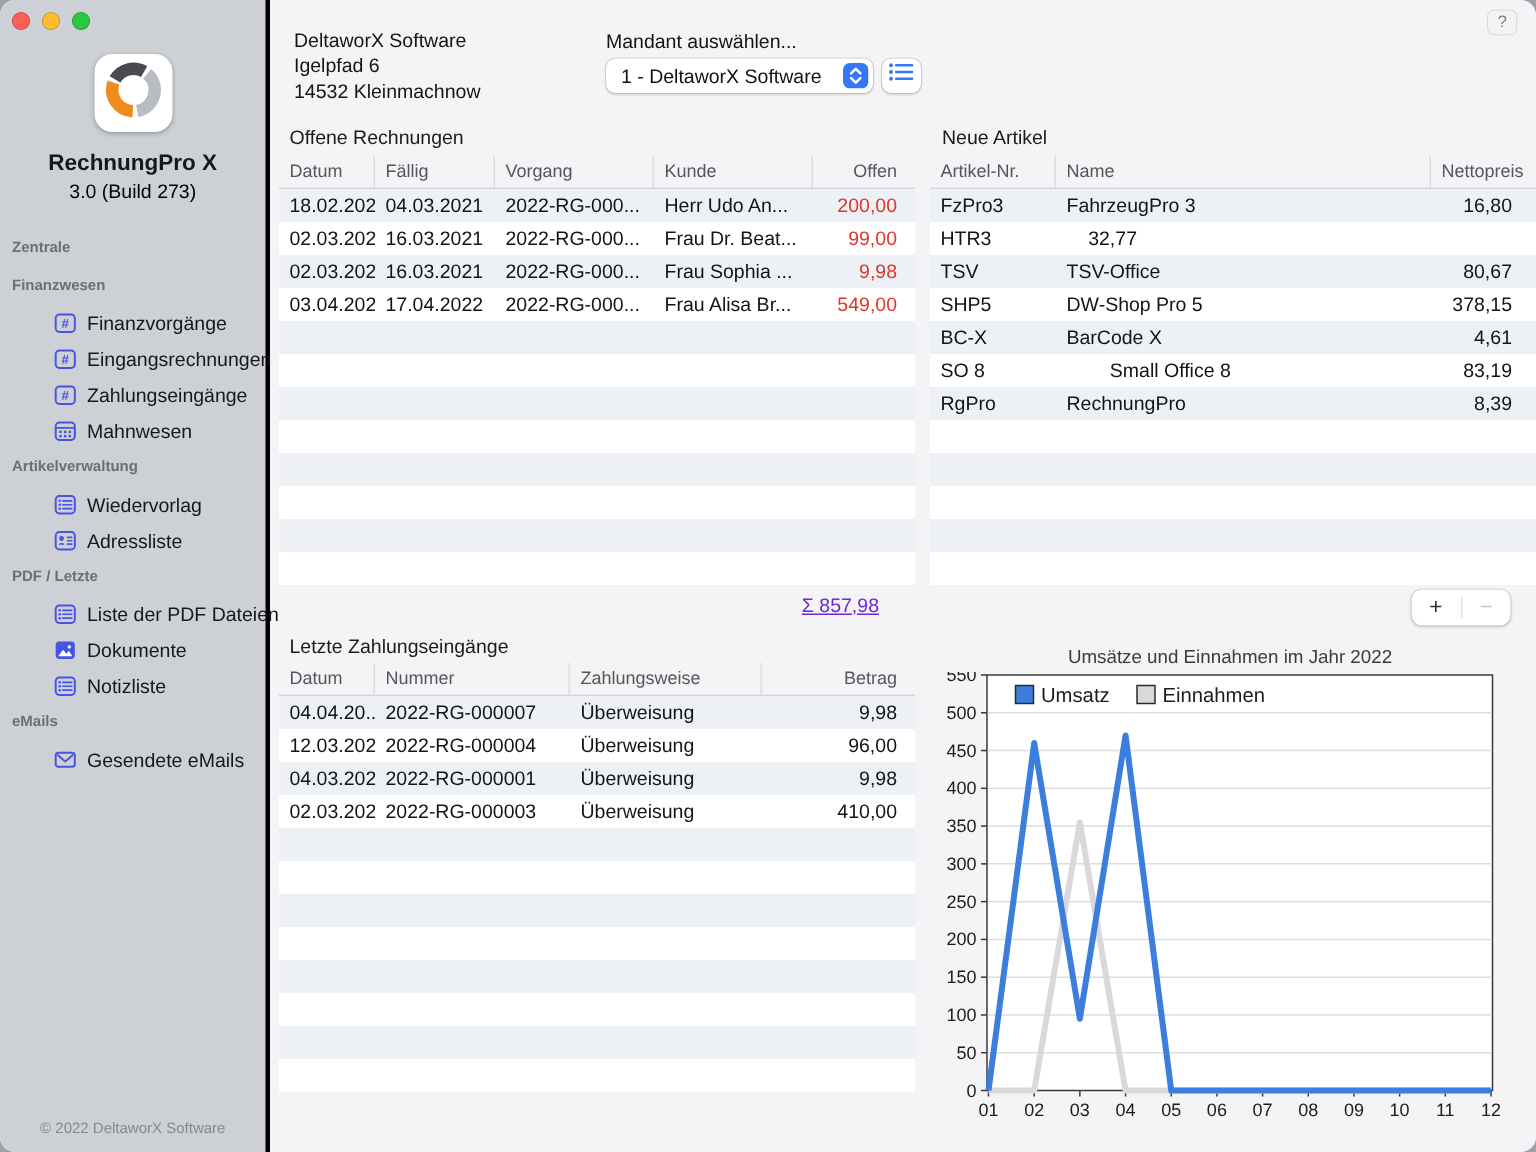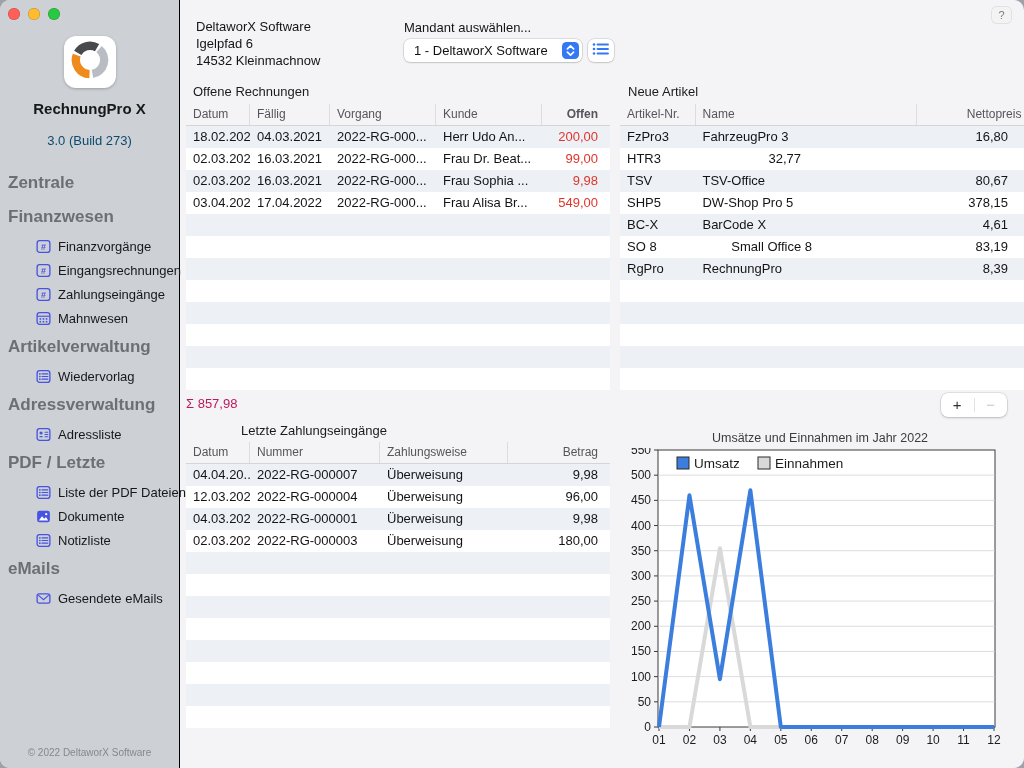--- a/index.html
+++ b/index.html
@@ -1,29 +1,29 @@
 <!DOCTYPE html>
 <html><head>
 <meta charset="utf-8">
 <style>
   html,body{margin:0;padding:0;background:#9da1a8;}
   .window{position:relative;width:1024px;height:768px;background:#f4f4f6;
     font-family:"Liberation Sans",sans-serif;border-radius:10px;overflow:hidden;}
   
   .sidebar{position:absolute;left:0;top:0;width:180px;height:768px;background:#cdd0d5;
-    border-right:1px solid #000000;box-sizing:border-box;}
+    border-right:3px solid #000000;box-sizing:border-box;}
   .traffic{display:flex;gap:8px;padding:8px 0 0 8px;}
   .dot{width:12px;height:12px;border-radius:50%;box-shadow:inset 0 0 0 .5px rgba(0,0,0,.25);}
   .dot.red{background:#ff5f57}.dot.yellow{background:#febc2e}.dot.green{background:#28c840}
   .app-icon-box{width:52px;height:52px;margin:16px auto 0;background:#fff;border-radius:12px;
     display:grid;place-items:center;box-shadow:0 1px 3px rgba(0,0,0,.25);}
   .app-title{margin-top:12px;text-align:center;font-size:15px;font-weight:bold;color:#17181a;}
-  .app-version{margin-top:16px;text-align:center;font-size:13px;color:#0c4a6e;}
+  .app-version{margin-top:3px;text-align:center;font-size:13px;color:#000000;}
   .sections{margin-top:18px;}
-  .section-header{font-size:17px;font-weight:bold;color:#6c6f75;padding:7px 0 7px 8px;}
+  .section-header{font-size:10px;font-weight:bold;color:#6c6f75;padding:7px 0 7px 8px;}
   .side-item{display:flex;align-items:center;gap:7px;height:24px;padding-left:36px;cursor:default;}
   .side-item.selected{padding-left:14px;background:linear-gradient(180deg,#67a3eb,#2f70cf);}
   .side-icon{width:15px;height:15px;display:inline-flex;}
   .side-icon svg{width:15px;height:15px;}
   .side-label{font-size:13px;color:#17181a;white-space:nowrap;}
   .side-item.selected .side-label{color:#fff;font-weight:bold;}
   .reminders{margin-top:24px;}
   .reminder-row{display:flex;height:18px;line-height:18px;font-size:11px;color:#1d1d1f;}
   .reminder-time{width:88px;padding-left:6px;white-space:nowrap;}
   .reminder-text{flex:1;white-space:nowrap;overflow:hidden;}
@@ -44,23 +44,23 @@
   .panel-title{font-size:13px;color:#1b1b1d;}
   .table{position:absolute;font-size:13px;color:#141416;}
   .thead{display:flex;height:21px;line-height:21px;font-size:12px;color:#55555b;border-bottom:1px solid #d5d5d9;}
   .th{box-sizing:border-box;padding:0 7px;border-right:1px solid #dcdce0;white-space:nowrap;overflow:hidden;}
   .th:last-child{border-right:none;}
   .tr{display:flex;height:22px;line-height:22px;}
   .tr.odd{background:#edf1f6;}
   .tr.even{background:#ffffff;}
   .td{box-sizing:border-box;padding:0 7px;white-space:nowrap;overflow:hidden;}
   .num{text-align:right;padding-right:12px;}
-  .pr16{padding-right:16px;margin-left:43px;}
+  .pr16{padding-right:16px;}
   .red{color:#e0352a;}
-  .sum{font-size:13px;color:#be185d;}
+  .sum{font-size:13px;color:#6d28d9;text-align:right;text-decoration:underline;}
   
   .plusminus{left:941px;top:393px;width:66px;height:24px;background:#fff;border-radius:7px;
     box-shadow:0 0 0 .5px rgba(0,0,0,.14),0 1px 2.5px rgba(0,0,0,.18);display:flex;align-items:center;}
   .pm-btn{flex:1;text-align:center;font-size:15px;line-height:24px;color:#2f2f32;}
   .pm-btn.dim{color:#c8c8cc;}
   .pm-divider{width:1px;height:14px;background:#e2e2e6;}
   .chart{left:620px;top:428px;width:400px;height:335px;}
   .chart-title{text-align:center;font-size:12.5px;color:#3c3c3e;height:20px;line-height:20px;}
   #chart-svg{display:block;font-family:"Liberation Sans",sans-serif;}
 </style>
@@ -143,21 +143,20 @@
               </g>
               <g fill="#4753e2">
                 <circle cx="4.1" cy="5.2" r=".9"></circle>
                 <circle cx="4.1" cy="8" r=".9"></circle>
                 <circle cx="4.1" cy="10.8" r=".9"></circle>
               </g>
             </svg>
           </span>
           <span class="side-label">Wiedervorlag</span>
         </div>
-        <div class="section-header">Adressverwaltung</div>
         <div class="side-item">
           <span class="side-icon">
             <svg viewBox="0 0 16 16">
               <rect x="1.2" y="1.8" width="13.6" height="12.4" rx="2.6" fill="none" stroke="#4753e2" stroke-width="1.4"></rect>
               <circle cx="5.4" cy="6.4" r="1.7" fill="#4753e2"></circle>
               <path d="M3.4 10.9 C3.4 9.2 7.4 9.2 7.4 10.9" fill="#4753e2"></path>
               <g stroke="#4753e2" stroke-width="1.1" stroke-linecap="round">
                 <line x1="9.6" y1="5.6" x2="12.6" y2="5.6"></line>
                 <line x1="9.6" y1="8" x2="12.6" y2="8"></line>
                 <line x1="9.6" y1="10.4" x2="12.6" y2="10.4"></line>
@@ -258,21 +257,21 @@
   </div>
   <div class="abs help-btn">?</div>
 
   <div class="abs panel-title" style="left:193px;top:84px;">Offene Rechnungen</div>
   <div class="table" style="left:186px;top:104px;width:424px;" id="t1">
       <div class="thead">
         <span class="th" style="width: 64px;">Datum</span>
         <span class="th" style="width: 80px;">Fällig</span>
         <span class="th" style="width: 106px;">Vorgang</span>
         <span class="th" style="width: 106px;">Kunde</span>
-        <span class="th num" style="width: 68px; font-weight: bold;">Offen</span>
+        <span class="th num" style="width: 68px;">Offen</span>
       </div>
       <div class="tr odd">
         <span class="td" style="width: 64px;">18.02.2022</span>
         <span class="td" style="width: 80px;">04.03.2021</span>
         <span class="td" style="width: 106px;">2022-RG-000...</span>
         <span class="td" style="width: 106px;">Herr Udo An...</span>
         <span class="td num red" style="width: 68px;">200,00</span>
       </div>
       <div class="tr even">
         <span class="td" style="width: 64px;">02.03.2022</span>
@@ -347,21 +346,21 @@
       <div class="tr even">
         <span class="td" style="width: 64px;"></span>
         <span class="td" style="width: 80px;"></span>
         <span class="td" style="width: 106px;"></span>
         <span class="td" style="width: 106px;"></span>
         <span class="td num" style="width: 68px;"></span>
       </div>
     </div>
   <div class="abs sum red" style="left:186px;top:396px;width:400px;">Σ 857,98</div>
 
-  <div class="abs panel-title" style="left:193px;top:423px;margin-left:48px;">Letzte Zahlungseingänge</div>
+  <div class="abs panel-title" style="left:193px;top:423px;">Letzte Zahlungseingänge</div>
   <div class="table" style="left:186px;top:442px;width:424px;" id="t2">
       <div class="thead">
         <span class="th" style="width: 64px;">Datum</span>
         <span class="th" style="width: 130px;">Nummer</span>
         <span class="th" style="width: 128px;">Zahlungsweise</span>
         <span class="th num" style="width: 102px;">Betrag</span>
       </div>
       <div class="tr odd">
         <span class="td" style="width: 64px;">04.04.20...</span>
         <span class="td" style="width: 130px;">2022-RG-000007</span>
@@ -377,21 +376,21 @@
       <div class="tr odd">
         <span class="td" style="width: 64px;">04.03.2022</span>
         <span class="td" style="width: 130px;">2022-RG-000001</span>
         <span class="td" style="width: 128px;">Überweisung</span>
         <span class="td num" style="width: 102px;">9,98</span>
       </div>
       <div class="tr even">
         <span class="td" style="width: 64px;">02.03.2022</span>
         <span class="td" style="width: 130px;">2022-RG-000003</span>
         <span class="td" style="width: 128px;">Überweisung</span>
-        <span class="td num" style="width: 102px;">180,00</span>
+        <span class="td num" style="width: 102px;">410,00</span>
       </div>
       <div class="tr odd">
         <span class="td" style="width: 64px;"></span>
         <span class="td" style="width: 130px;"></span>
         <span class="td" style="width: 128px;"></span>
         <span class="td num" style="width: 102px;"></span>
       </div>
       <div class="tr even">
         <span class="td" style="width: 64px;"></span>
         <span class="td" style="width: 130px;"></span>

